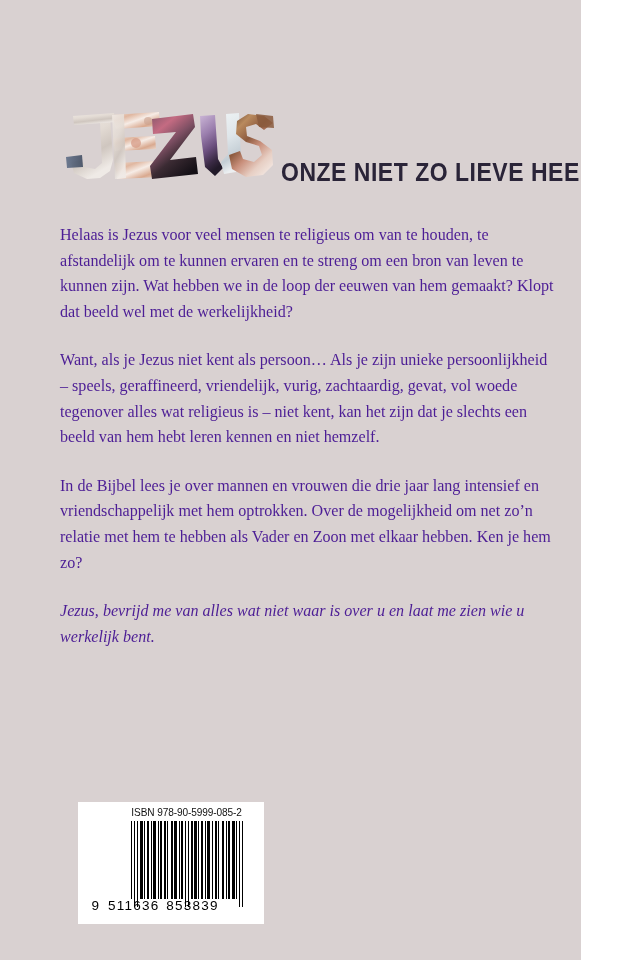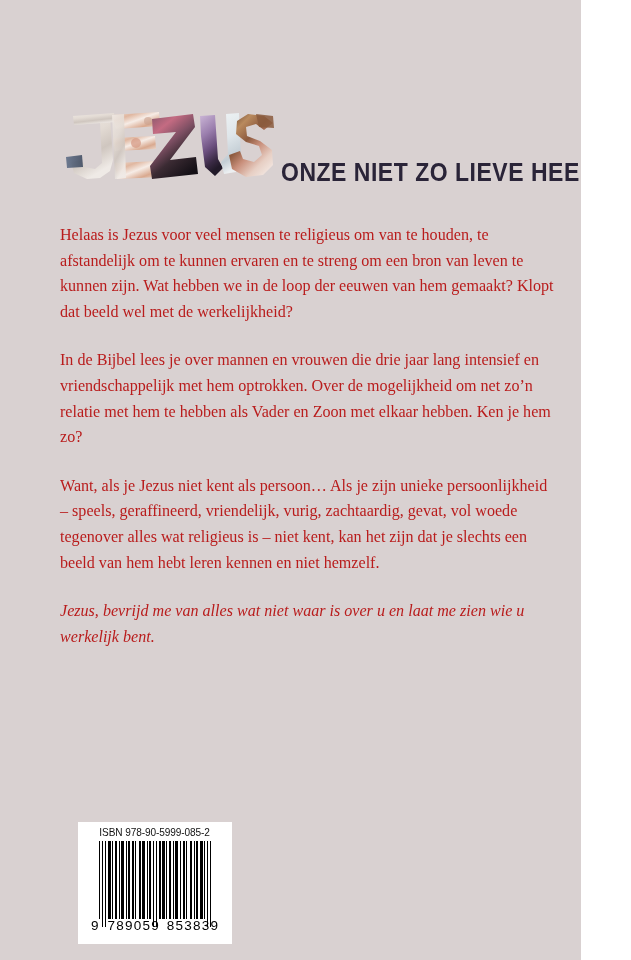--- a/index.html
+++ b/index.html
@@ -56,21 +56,21 @@
     position: absolute;
     left: 60px;
     top: 222px;
     width: 494px;
   }
   .para {
     margin: 0 0 23px 0;
     font-family: "Liberation Serif", serif;
     font-size: 16.1px;
     line-height: 25.6px;
-    color: #b91c1c;
+    color: #4c1d95;
     text-align: left;
   }
   .para:last-child { margin-bottom: 0; }
   .para.prayer {
     font-style: italic;
     margin-top: 5px;
   }
 
   
   .footer {
@@ -78,27 +78,28 @@
     left: 0;
     top: 800px;
     width: 631px;
     height: 160px;
   }
 
   
   .barcode-box {
     position: absolute;
     left: 78px;
-    top: 22px;
+    top: 2px;
     width: 154px;
     height: 122px;
     background: #ffffff;
     display: flex;
     flex-direction: column;
     align-items: center;
+    padding-left: 32px;
   }
   .isbn-text {
     font-family: "Liberation Sans", sans-serif;
     font-size: 10.5px;
     color: #111111;
     margin-top: 4px;
     letter-spacing: -0.1px;
     white-space: nowrap;
     transform: scaleX(0.96);
   }
@@ -256,22 +257,22 @@
         <path d="M213 13 L204 6 L188 4 L177 11 L176 24 L186 32 L199 36 L202 45 L194 52 L183 49 L180 41 L169 45 L172 59 L186 67 L203 65 L213 55 L212 40 L200 31 L187 26 L186 17 L196 14 L204 20 Z" fill="url(#texS)"></path>
         <path d="M196 4 L213 6 L214 18 L199 17 Z" fill="#8a5a3d" opacity="0.85"></path>
       </svg>
     </div>
 
     <div class="subtitle">ONZE NIET ZO LIEVE HEER</div>
   </div>
 
   <div class="body-copy">
     <p class="para">Helaas is Jezus voor veel mensen te religieus om van te houden, te afstandelijk om te kunnen ervaren en te streng om een bron van leven te kunnen zijn. Wat hebben we in de loop der eeuwen van hem gemaakt? Klopt dat beeld wel met de werkelijkheid?</p>
+    <p class="para">Want, als je Jezus niet kent als persoon… Als je zijn unieke persoonlijkheid – speels, geraffineerd, vriendelijk, vurig, zachtaardig, gevat, vol woede tegenover alles wat religieus is – niet kent, kan het zijn dat je slechts een beeld van hem hebt leren kennen en niet hemzelf.</p>
     <p class="para">In de Bijbel lees je over mannen en vrouwen die drie jaar lang intensief en vriendschappelijk met hem optrokken. Over de mogelijkheid om net zo’n relatie met hem te hebben als Vader en Zoon met elkaar hebben. Ken je hem zo?</p>
-    <p class="para">Want, als je Jezus niet kent als persoon… Als je zijn unieke persoonlijkheid – speels, geraffineerd, vriendelijk, vurig, zachtaardig, gevat, vol woede tegenover alles wat religieus is – niet kent, kan het zijn dat je slechts een beeld van hem hebt leren kennen en niet hemzelf.</p>
     <p class="para prayer">Jezus, bevrijd me van alles wat niet waar is over u en laat me zien wie u werkelijk bent.</p>
   </div>
 
   <div class="footer">
 
     <div class="barcode-box">
       <div class="isbn-text">ISBN 978-90-5999-085-2</div>
       <div class="bars">
         <i style="width:1px"></i>
           <i class="g" style="width:2px"></i>
@@ -336,21 +337,21 @@
         <i style="width:3px"></i>
           <i class="g" style="width:1px"></i>
           <i style="width:1px"></i>
         <i class="g" style="width:2px"></i>
         <i class="tall" style="width:1px"></i>
           <i class="g" style="width:2px"></i>
           <i class="tall" style="width:1px"></i>
       </div>
       <div class="barcode-digits">
         <span class="lead">9</span>
-        <span class="grp">789059</span>
+        <span class="grp">511636</span>
         <span>853839</span>
       </div>
     </div>
 
 
   </div>
 
 </div>
 
 </body></html>

